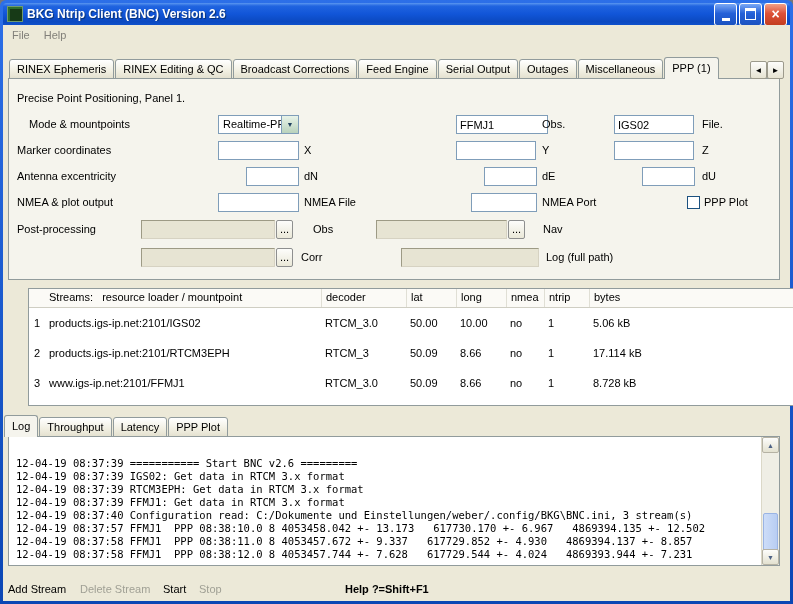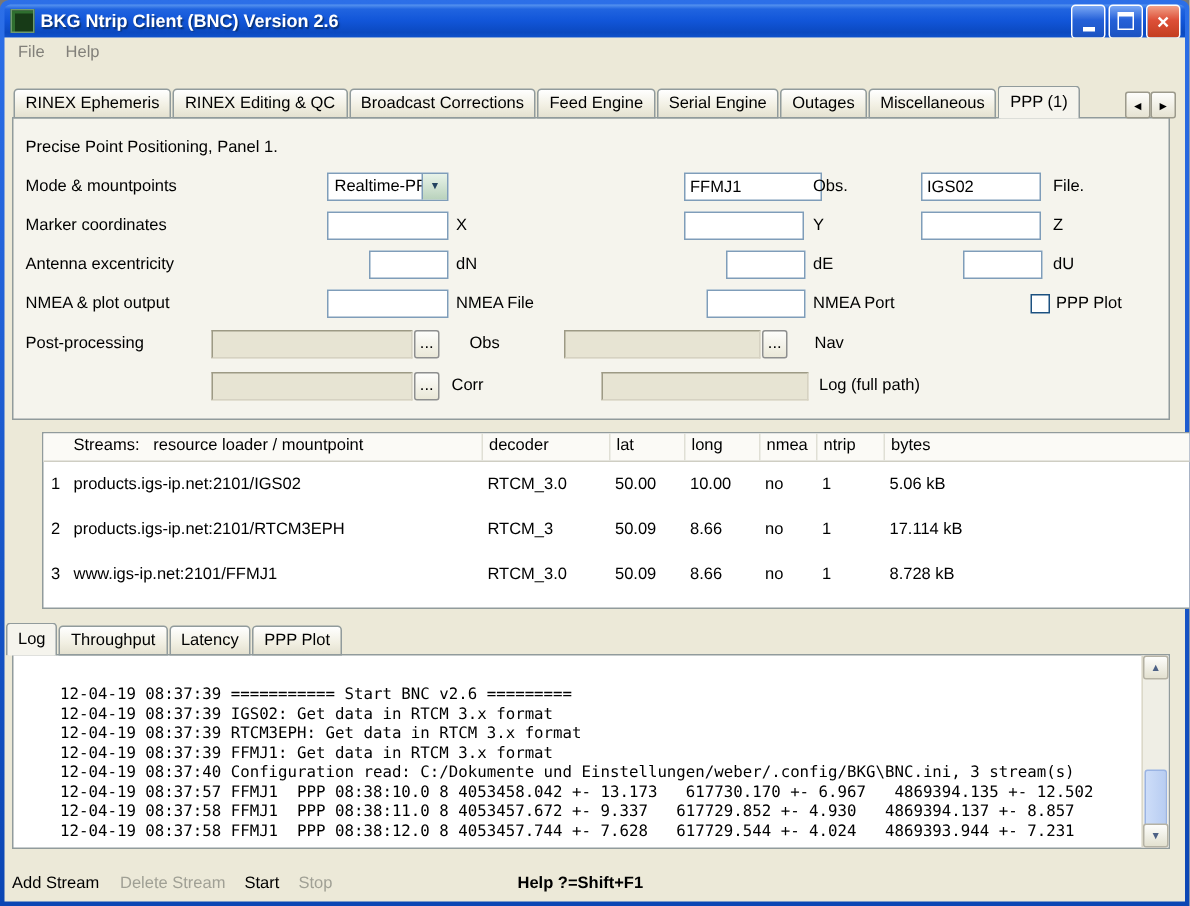--- a/index.html
+++ b/index.html
@@ -59,21 +59,21 @@
   .thead .hc:first-child,.thead .hc:nth-child(2){border-left:none;}
   .trow{height:30px;line-height:30px;}
   .trow .tc{padding-left:4px;white-space:nowrap;overflow:hidden;}
   .trow .num{text-align:center;padding-left:0;}
   
   .logtabs{position:absolute;left:1px;top:392px;height:20px;display:flex;align-items:flex-end;z-index:5;}
   .logbox{position:absolute;left:5px;top:411px;width:772px;height:130px;box-sizing:border-box;
        background:#fff;border:1px solid #919B9C;z-index:1;}
   .loglines{position:absolute;left:0;top:0;right:18px;bottom:0;overflow:hidden;padding:20px 0 0 7px;
        font-family:"DejaVu Sans Mono",monospace;font-size:10.5px;line-height:13px;}
-  .logline{white-space:pre;margin-left:24px;}
+  .logline{white-space:pre;}
   .vscroll{position:absolute;right:0;top:0;bottom:0;width:17px;background:#EFEEE5;border-left:1px solid #DBD8C8;}
   .sbtn{position:absolute;left:0;right:0;height:16px;box-sizing:border-box;display:flex;align-items:center;
        justify-content:center;font-size:7px;color:#4d6185;background:linear-gradient(#FDFDFB,#E3E1D0);
        border:1px solid #B5B2A4;border-radius:2px;}
   .sbtn.up{top:0;} .sbtn.down{bottom:0;}
   .sthumb{position:absolute;left:1px;right:1px;top:76px;height:36px;border-radius:2px;
        background:linear-gradient(90deg,#cdddf8,#b8cdf2);border:1px solid #9ab4e4;}
   
   .bot{position:absolute;top:557px;line-height:14px;white-space:nowrap;}
   .bot.disabled{color:#A0A095;}
@@ -105,39 +105,39 @@
     <div class="menubar">
       <span class="menu-item">File</span>
       <span class="menu-item">Help</span>
     </div>
 
     <div class="tabbar">
       <span class="tab">RINEX Ephemeris</span>
       <span class="tab">RINEX Editing &amp; QC</span>
       <span class="tab">Broadcast Corrections</span>
       <span class="tab">Feed Engine</span>
-      <span class="tab">Serial Engine</span>
+      <span class="tab">Serial Output</span>
       <span class="tab">Outages</span>
       <span class="tab">Miscellaneous</span>
       <span class="tab active">PPP (1)</span>
     </div>
     <div class="tab-scroll">
       <span class="tsbtn">
           <span>◄</span>
         </span>
       <span class="tsbtn">
           <span>►</span>
         </span>
     </div>
 
     <div class="panel">
       <div class="caption">Precise Point Positioning, Panel 1.</div>
 
       <div class="row" style="top:36px;">
-        <span class="lbl" style="left:8px;">Mode &amp; mountpoints</span>
+        <span class="lbl" style="left:20px;">Mode &amp; mountpoints</span>
         <span class="combo" style="left:209px;width:81px;">
           <span class="txt">Realtime-PPP</span>
           <span class="arrowbtn">
               <span>▼</span>
             </span>
         </span>
         <input class="fld" style="left: 447px; width: 92px;" value="FFMJ1">
         <span class="lbl" style="left:533px;">Obs.</span>
         <input class="fld" style="left: 605px; width: 80px;" value="IGS02">
         <span class="lbl" style="left:693px;">File.</span>

